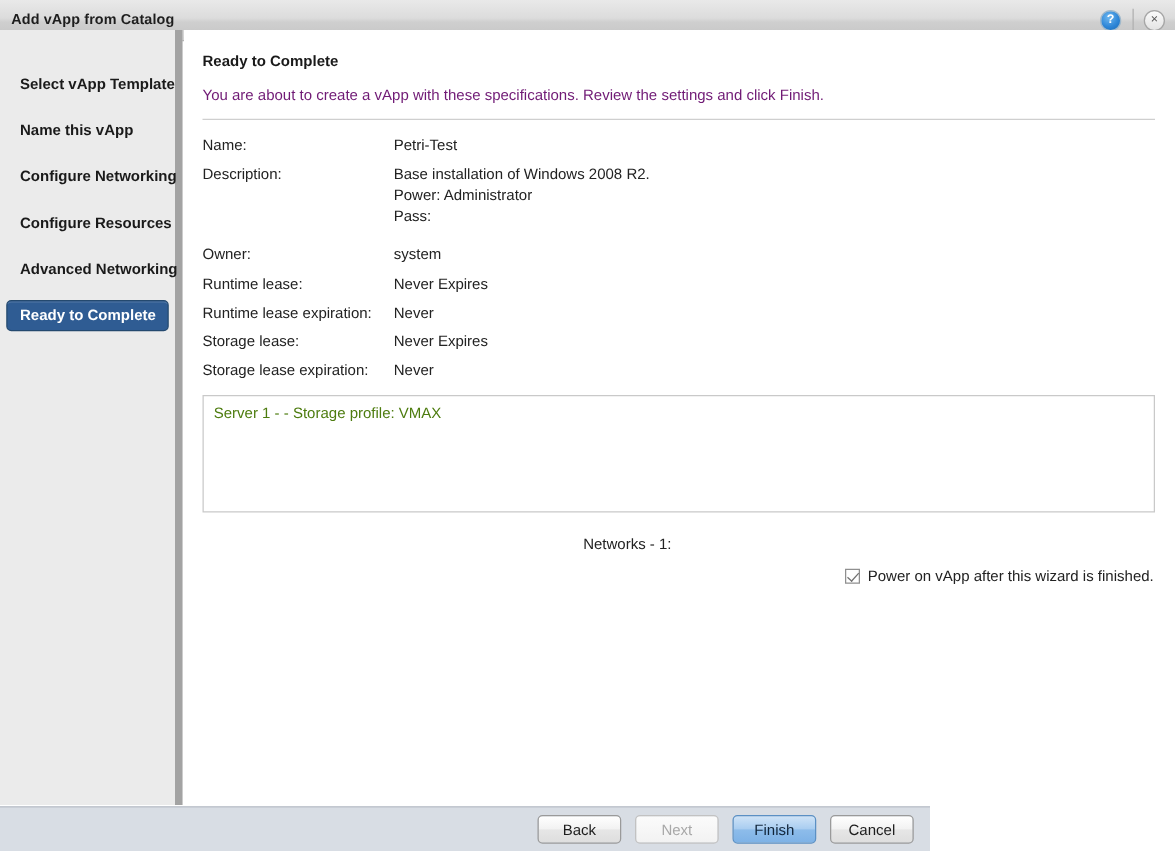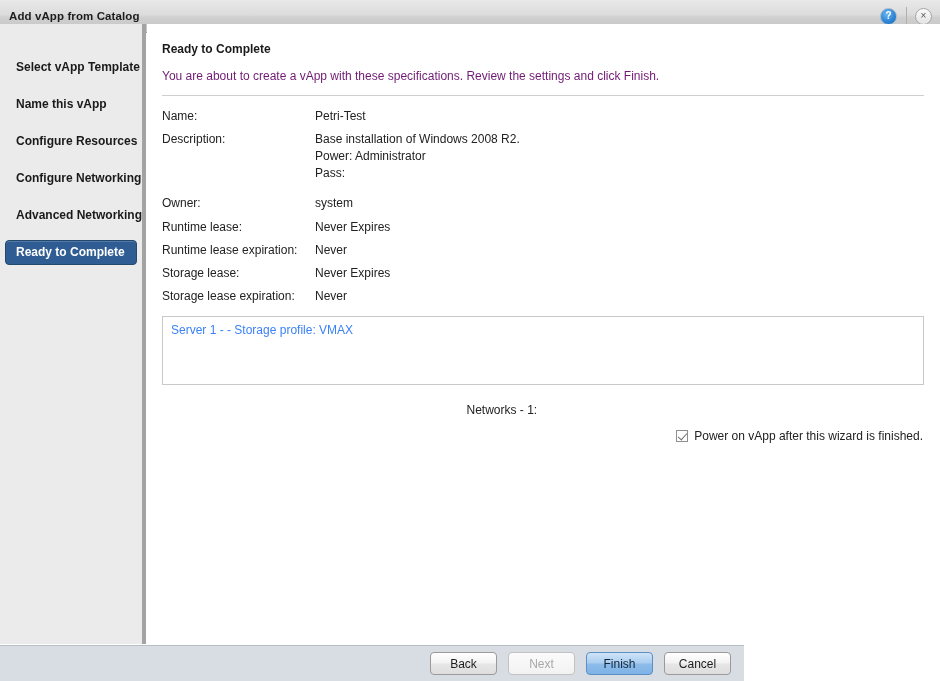--- a/index.html
+++ b/index.html
@@ -70,21 +70,21 @@
     margin-right: 8px;
   }
 
   
   #sidebar {
     position: absolute;
     left: 0; top: 24px;
     width: 146px;
     height: 620px;
     background: #ebebeb;
-    border-right: 4px solid #a3a3a3;
+    border-right: 6px solid #a3a3a3;
     box-sizing: border-box;
     padding-top: 31px;
   }
   .nav-item {
     font-size: 12px;
     font-weight: bold;
     color: #1a1a1a;
     padding: 5px 0 5px 11px;
     margin: 0 5px 12px 5px;
     border-radius: 4px;
@@ -155,27 +155,27 @@
   }
   #row-vms { margin-top: 13px; }
   #row-networks { margin-top: 11px; justify-content: center; }
   .box-label {
     width: 153px;
     flex: 0 0 153px;
     padding-top: 7px;
   }
   .list-box {
     flex: 1 1 auto;
-    height: 69px;
+    height: 94px;
     border: 1px solid #c9c9c9;
     background: #ffffff;
     box-sizing: border-box;
     padding: 6px 8px;
     font-size: 12px;
-    color: #3b82f6;
+    color: #4d7c0f;
     overflow: hidden;
   }
 
   
   #poweron-row {
     display: flex;
     align-items: center;
     justify-content: flex-end;
     margin-top: 12px;
     padding-right: 1px;
@@ -254,22 +254,22 @@
   <span id="titlebar-title">Add vApp from Catalog</span>
   <span class="tb-spacer"></span>
   <span class="tb-icon" id="help-icon">?</span>
   <span id="titlebar-divider"></span>
   <span class="tb-icon" id="close-icon">×</span>
 </div>
 
 <div id="sidebar">
   <div class="nav-item">Select vApp Template</div>
   <div class="nav-item">Name this vApp</div>
+  <div class="nav-item">Configure Networking</div>
   <div class="nav-item">Configure Resources</div>
-  <div class="nav-item">Configure Networking</div>
   <div class="nav-item">Advanced Networking</div>
   <div class="nav-item selected">Ready to Complete</div>
 </div>
 
 <div id="content">
 
   <div id="page-title">Ready to Complete</div>
   <div id="page-subtitle">You are about to create a vApp with these specifications. Review the settings and click Finish.</div>
   <div id="title-rule"></div>
 

